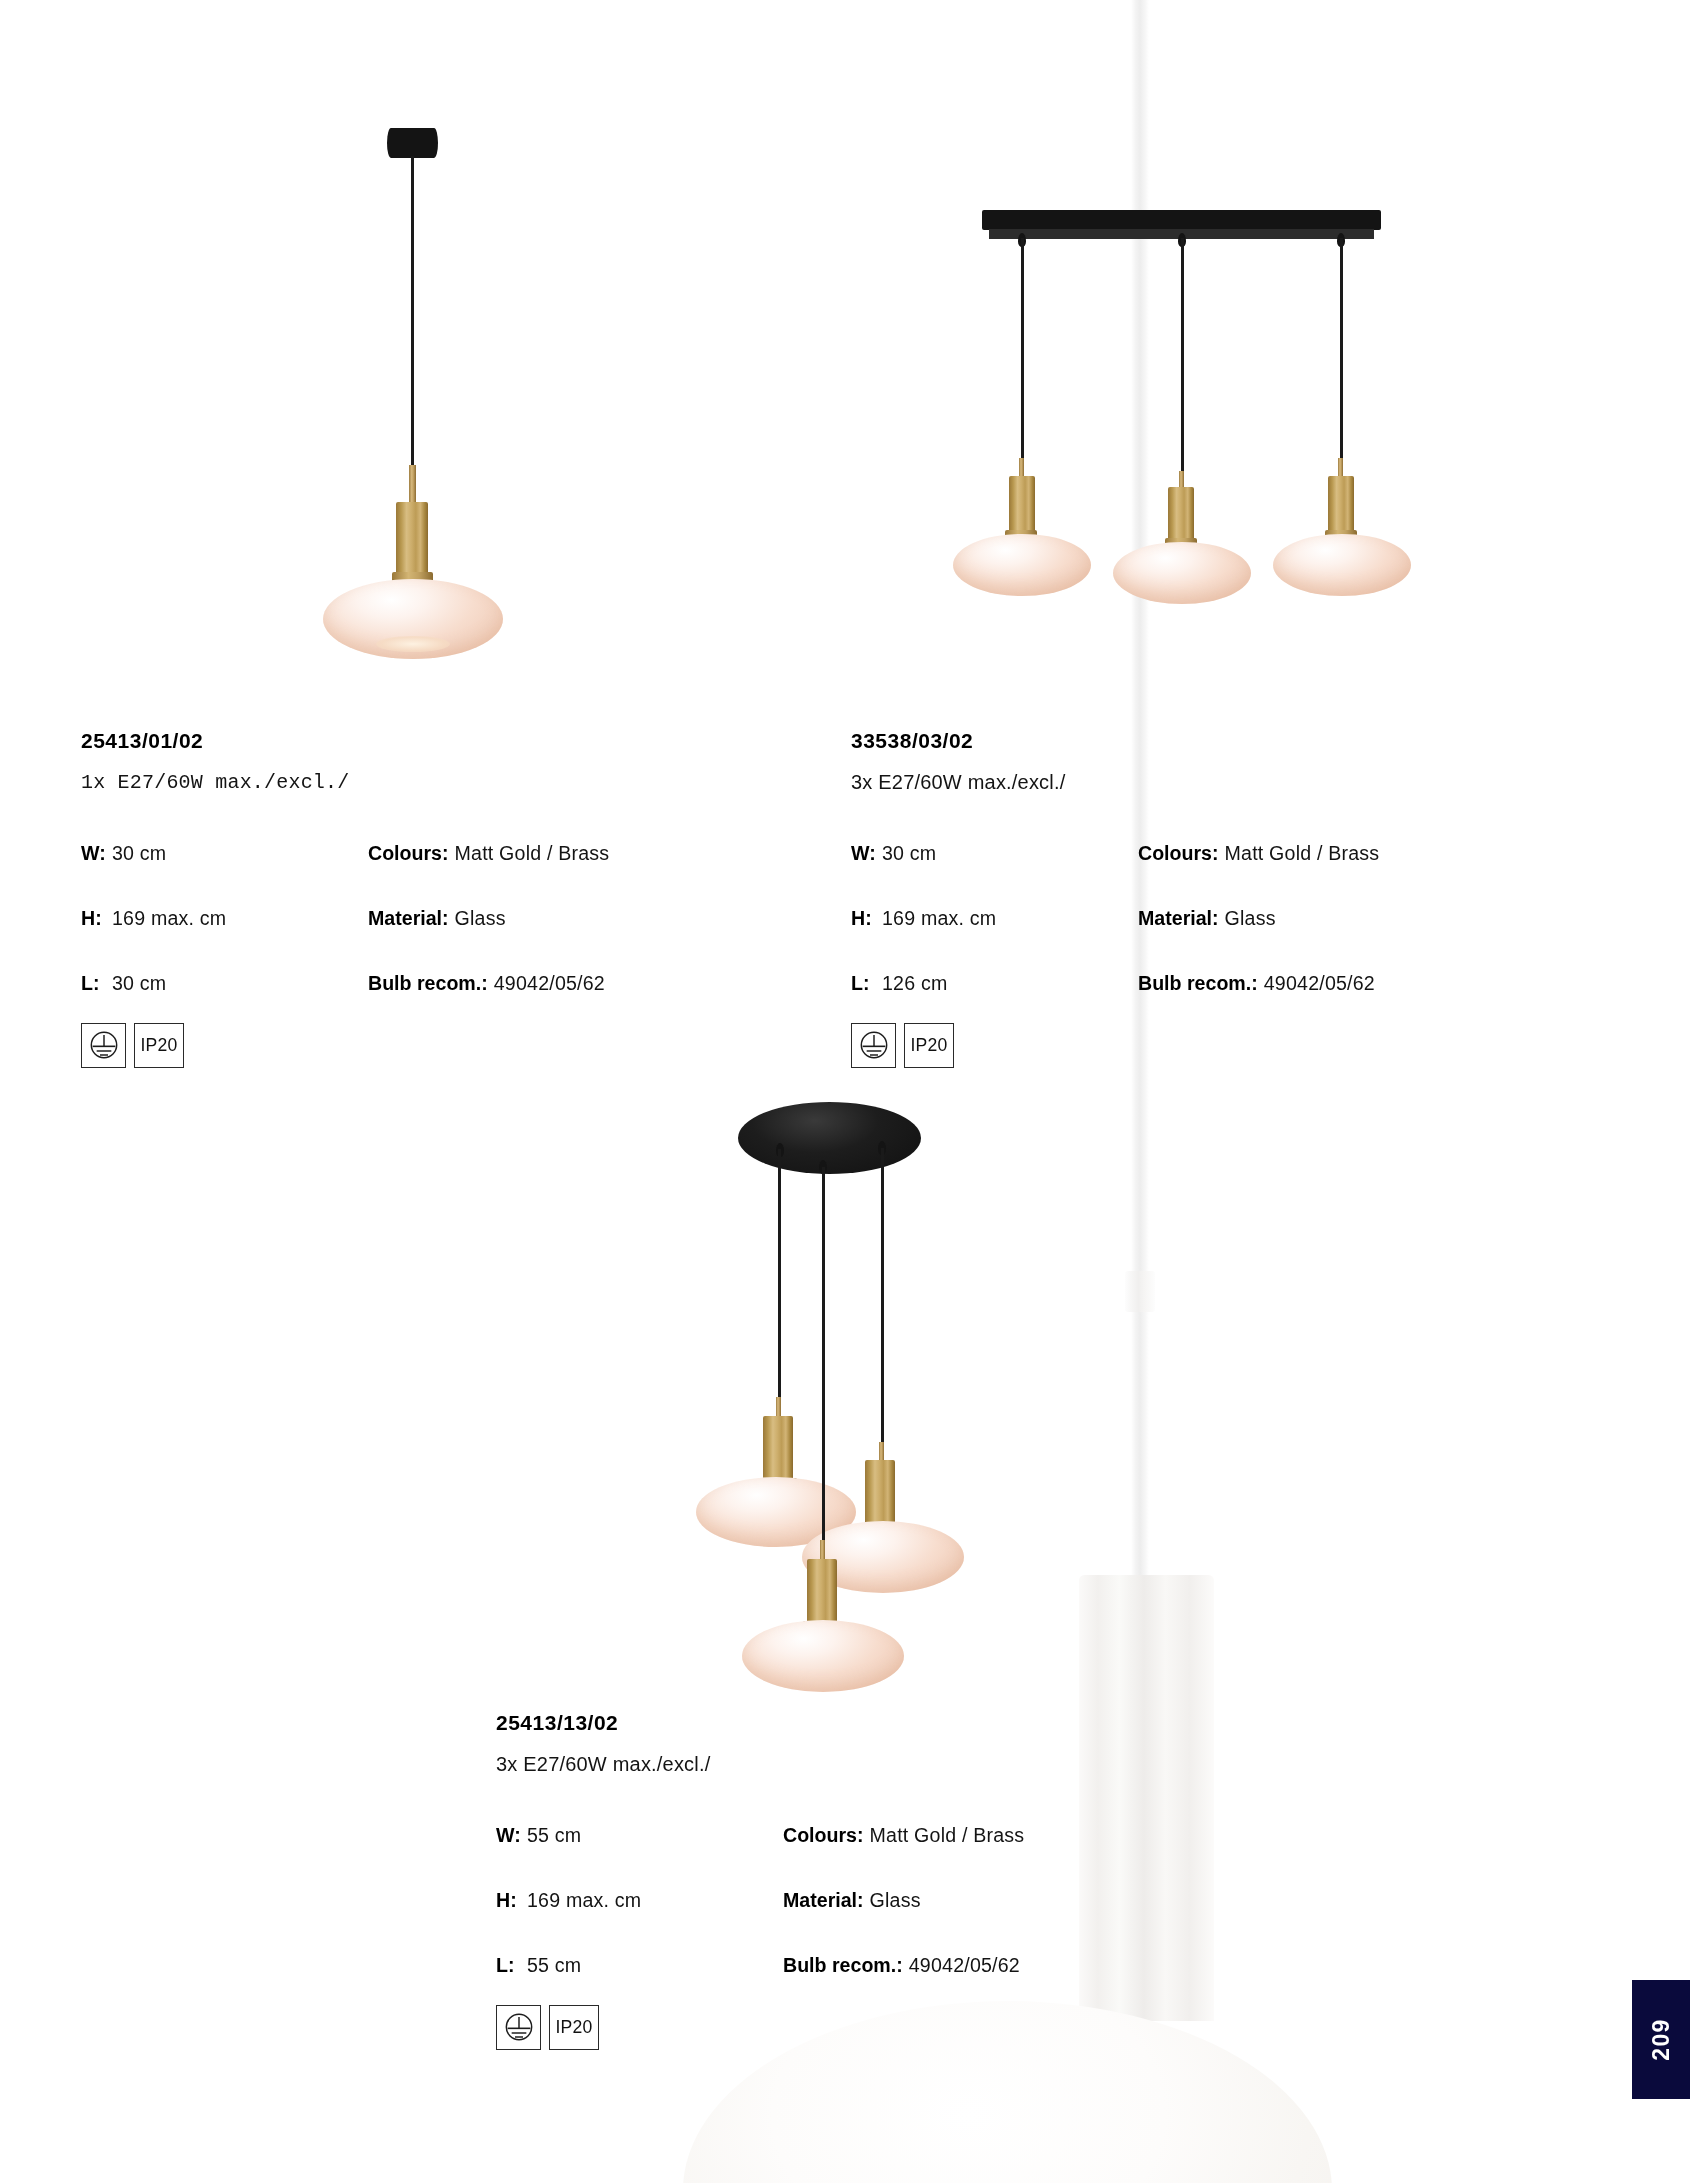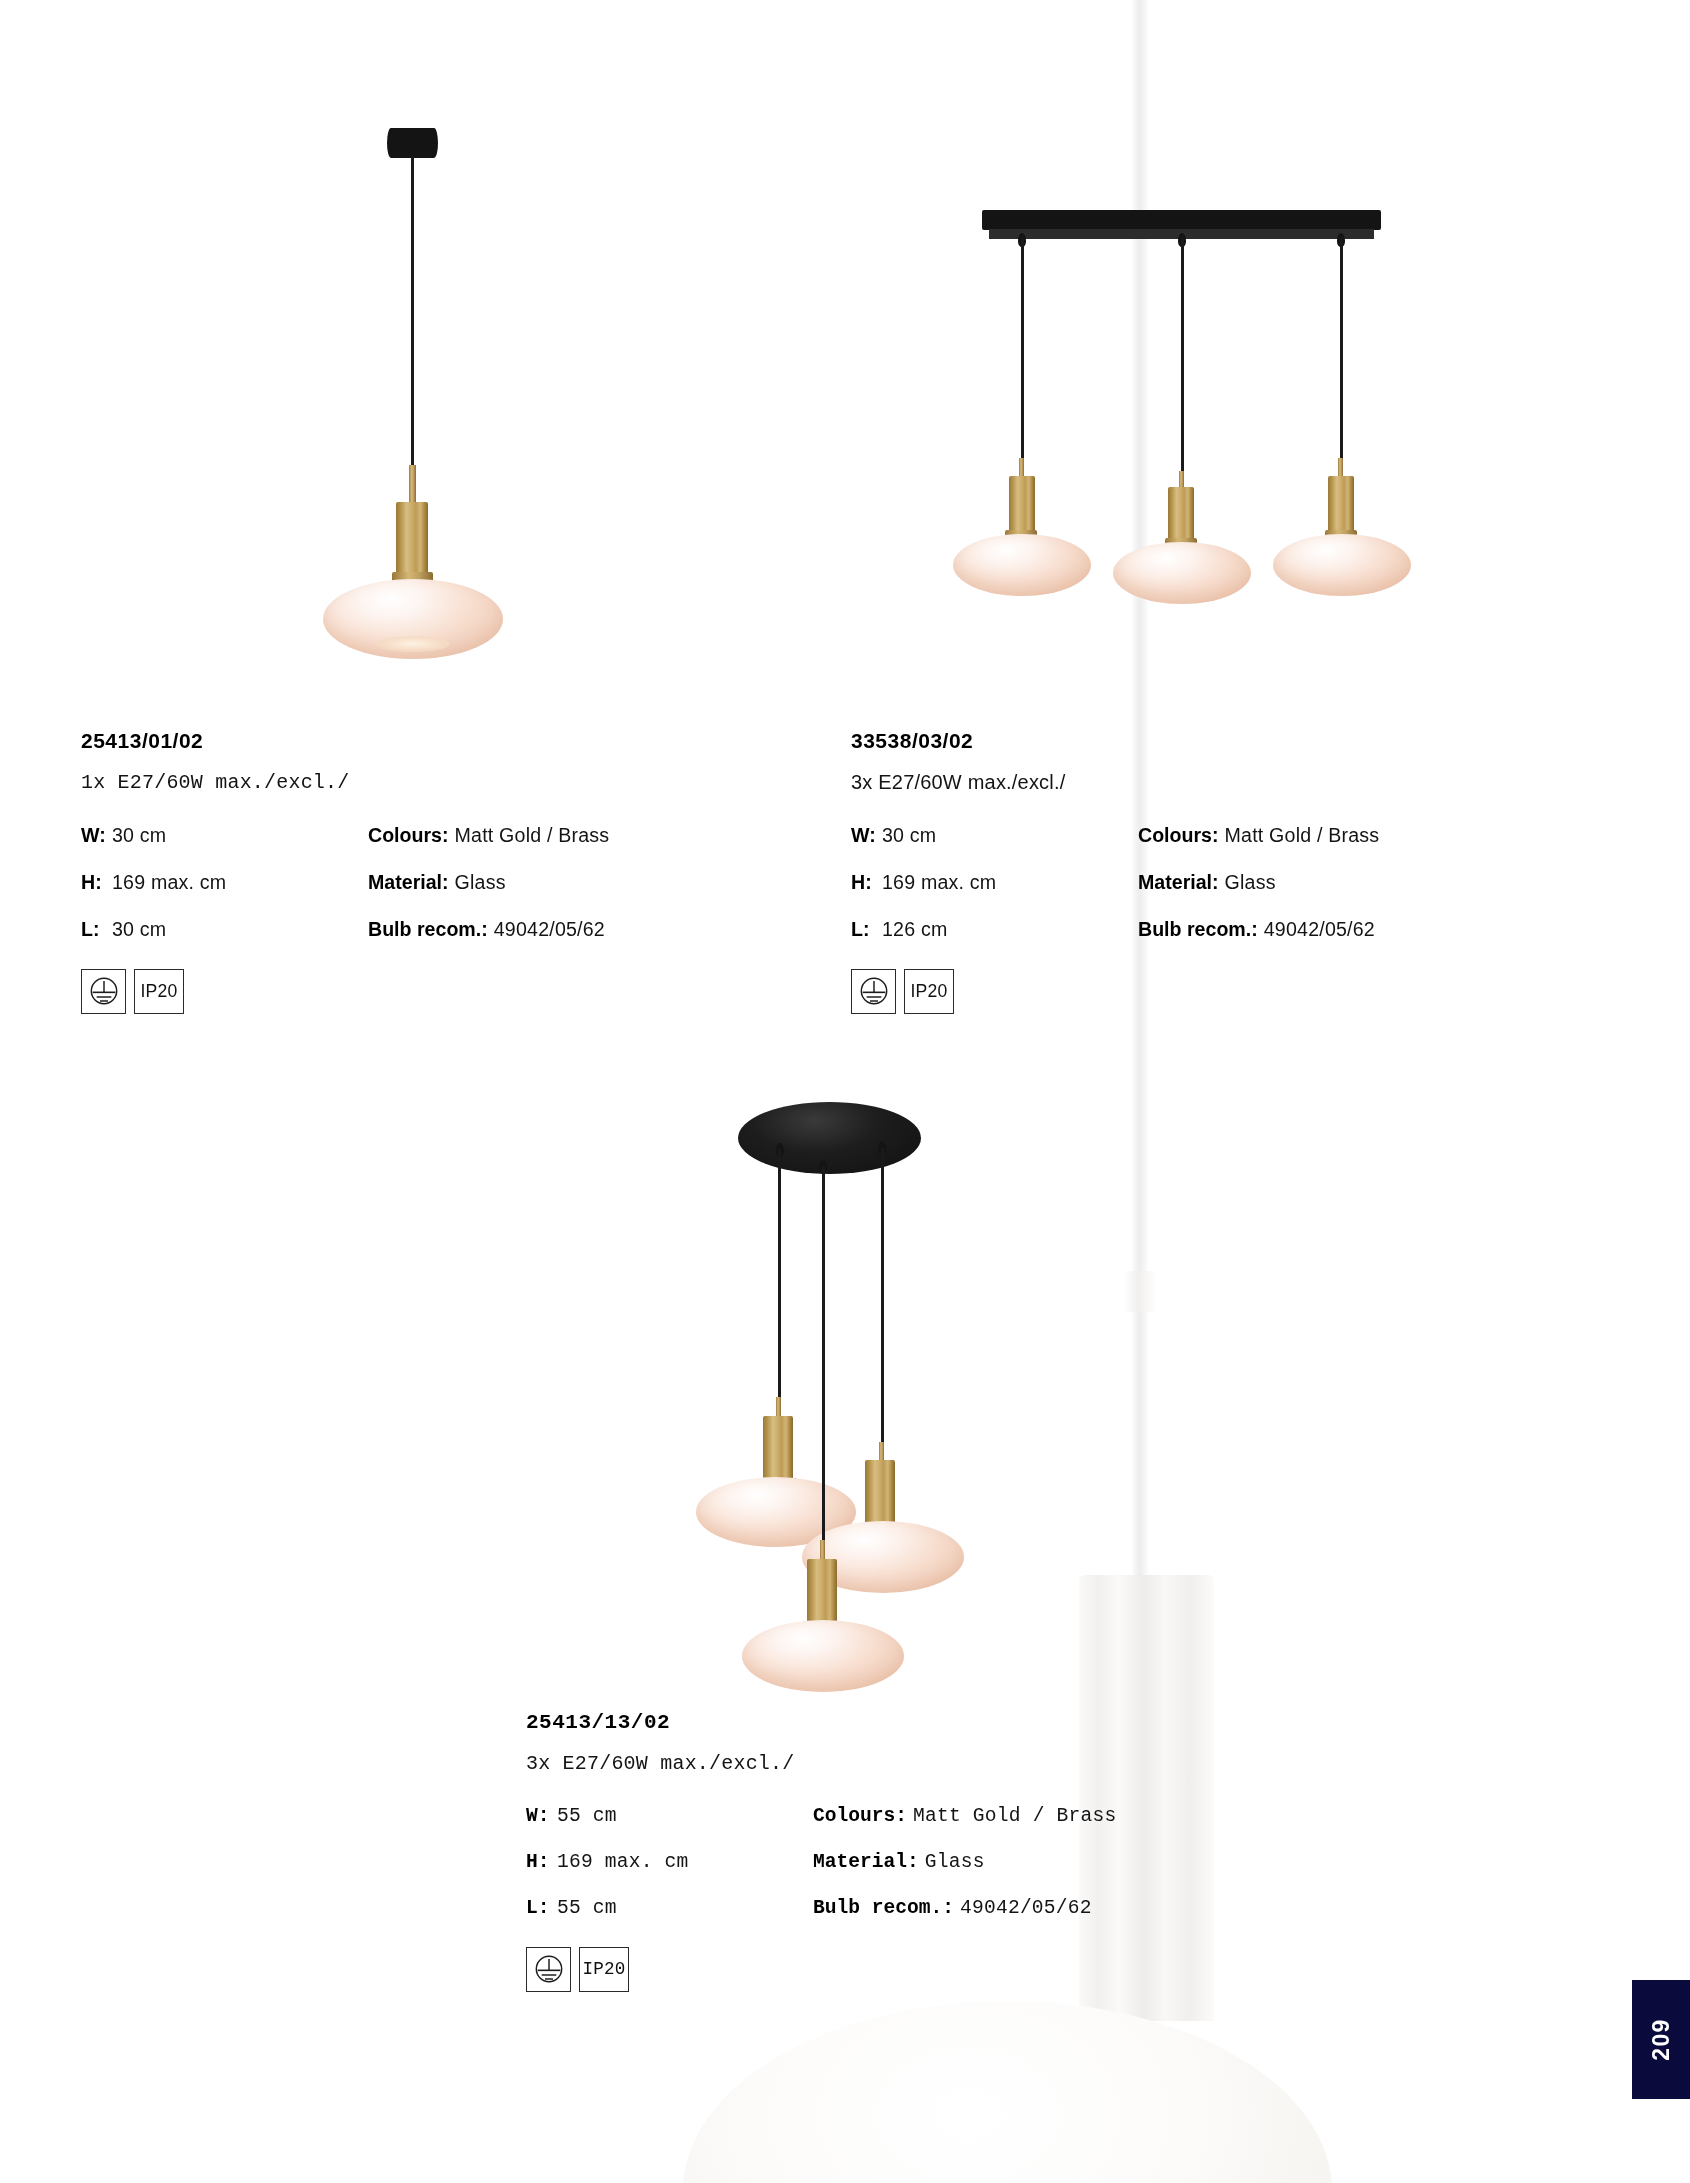--- a/index.html
+++ b/index.html
@@ -68,21 +68,21 @@
   
   .product{ position:absolute; }
   .code{ font-size:21px; font-weight:bold; letter-spacing:0.5px; color:#000; }
   .bulbline{ font-size:20px; font-weight:300; color:#141414; letter-spacing:0.2px; }
   .specs{ display:flex; }
   .col-dim{ width:287px; }
   .col-info{ }
   .srow{ display:flex; align-items:baseline; }
   .lab{ font-size:19.6px; font-weight:bold; color:#000; }
   .lab-w{ width:31px; }
-  .val{ font-size:19.6px; font-weight:300; color:#141414; letter-spacing:0.2px; }
+  .val{ font-size:19.6px; font-weight:300; color:#141414; letter-spacing:0.2px;margin-top:18px; }
   .lab-i{ font-size:19.6px; font-weight:bold; color:#000; margin-right:6px; white-space:nowrap; }
 
   .icons{ display:flex; gap:8px; }
   .ibox{
     width:45px; height:45px; border:1.4px solid #2a2a2a;
     display:flex; align-items:center; justify-content:center;
   }
   .ibox.ip{ width:50px; }
   .iptext{ font-size:17.6px; font-weight:300; color:#111; letter-spacing:0.2px; }
 
@@ -256,21 +256,21 @@
         <line x1="13" y1="33" x2="35" y2="33" stroke="#1c1c1c" stroke-width="2.2"></line>
         <line x1="18" y1="39" x2="30" y2="39" stroke="#1c1c1c" stroke-width="2.2"></line>
       </svg>
     </div>
     <div class="ibox ip">
       <span class="iptext">IP20</span>
     </div>
   </div>
 </div>
 
-<div class="product" style="left:526px;top:1711px;font-family:Liberation Mono, monospace;">
+<div class="product" style="left:496px;top:1711px;">
   <div class="code">25413/13/02</div>
   <div class="bulbline" style="margin-top:17.6px;">3x E27/60W max./excl./</div>
   <div class="specs" style="margin-top:30px;">
     <div class="col-dim">
       <div class="srow">
         <span class="lab lab-w">W:</span>
         <span class="val">55 cm</span>
       </div>
       <div class="srow" style="margin-top:24px;">
         <span class="lab lab-w">H:</span>

